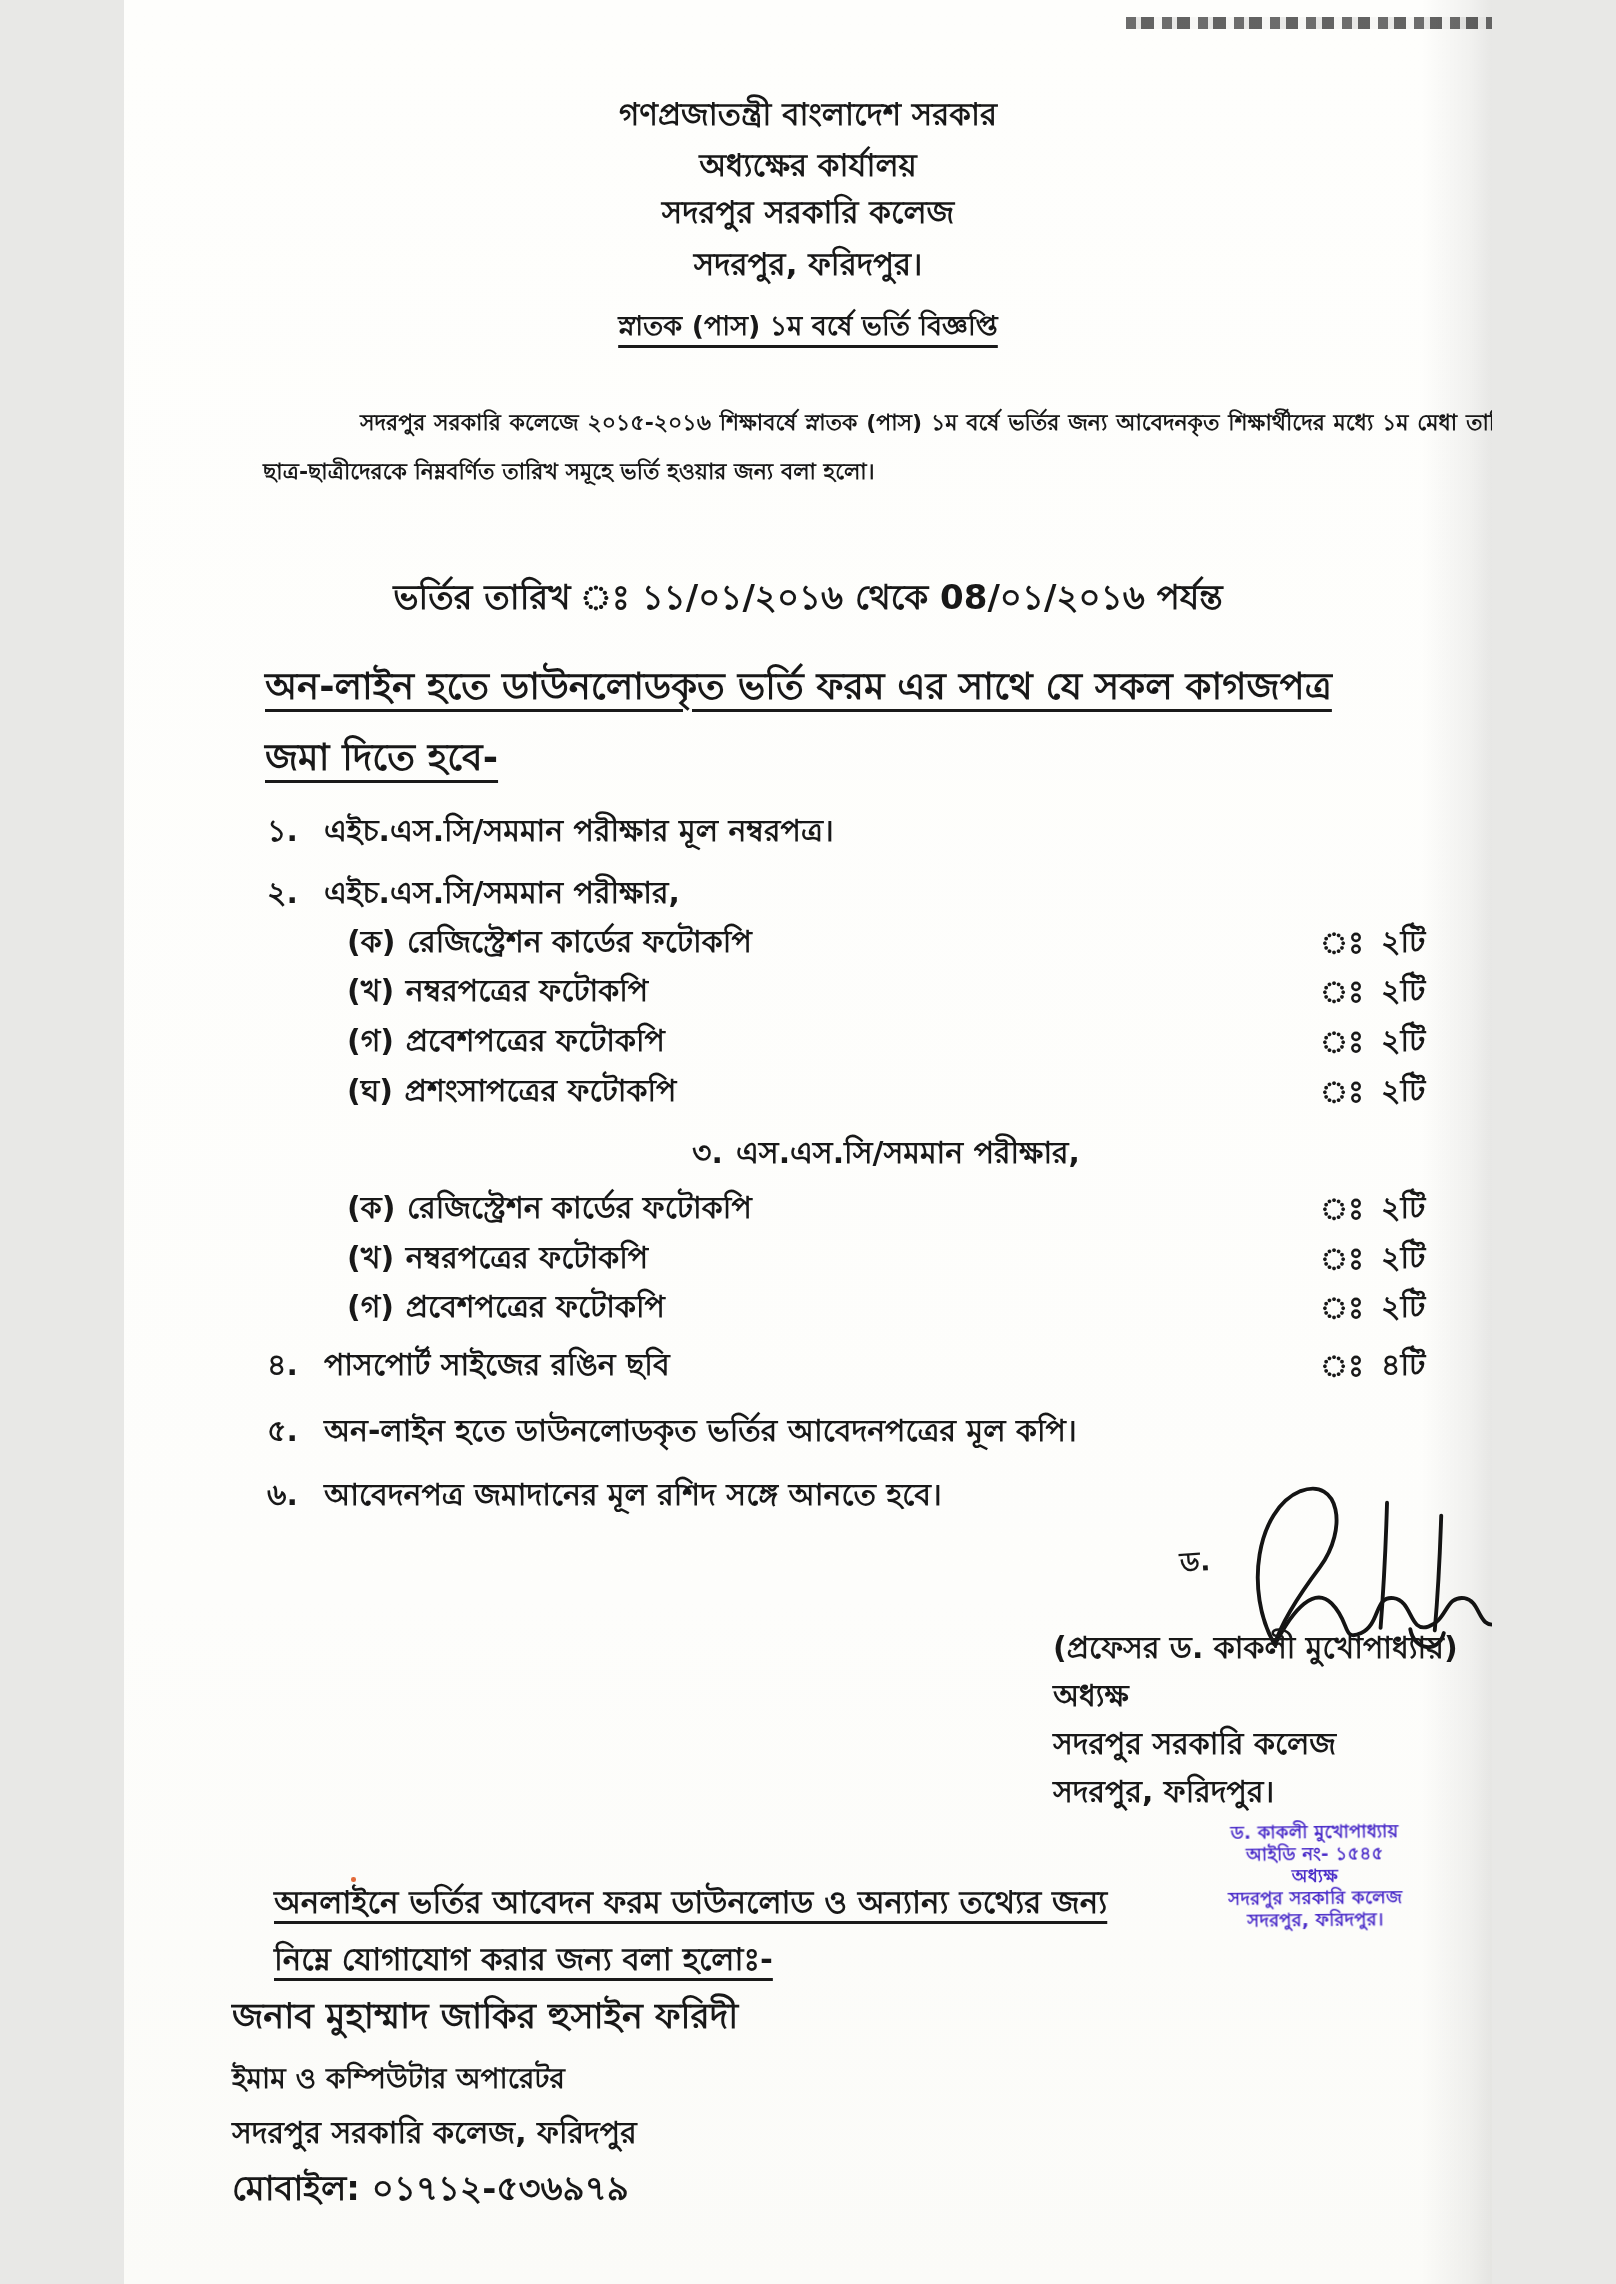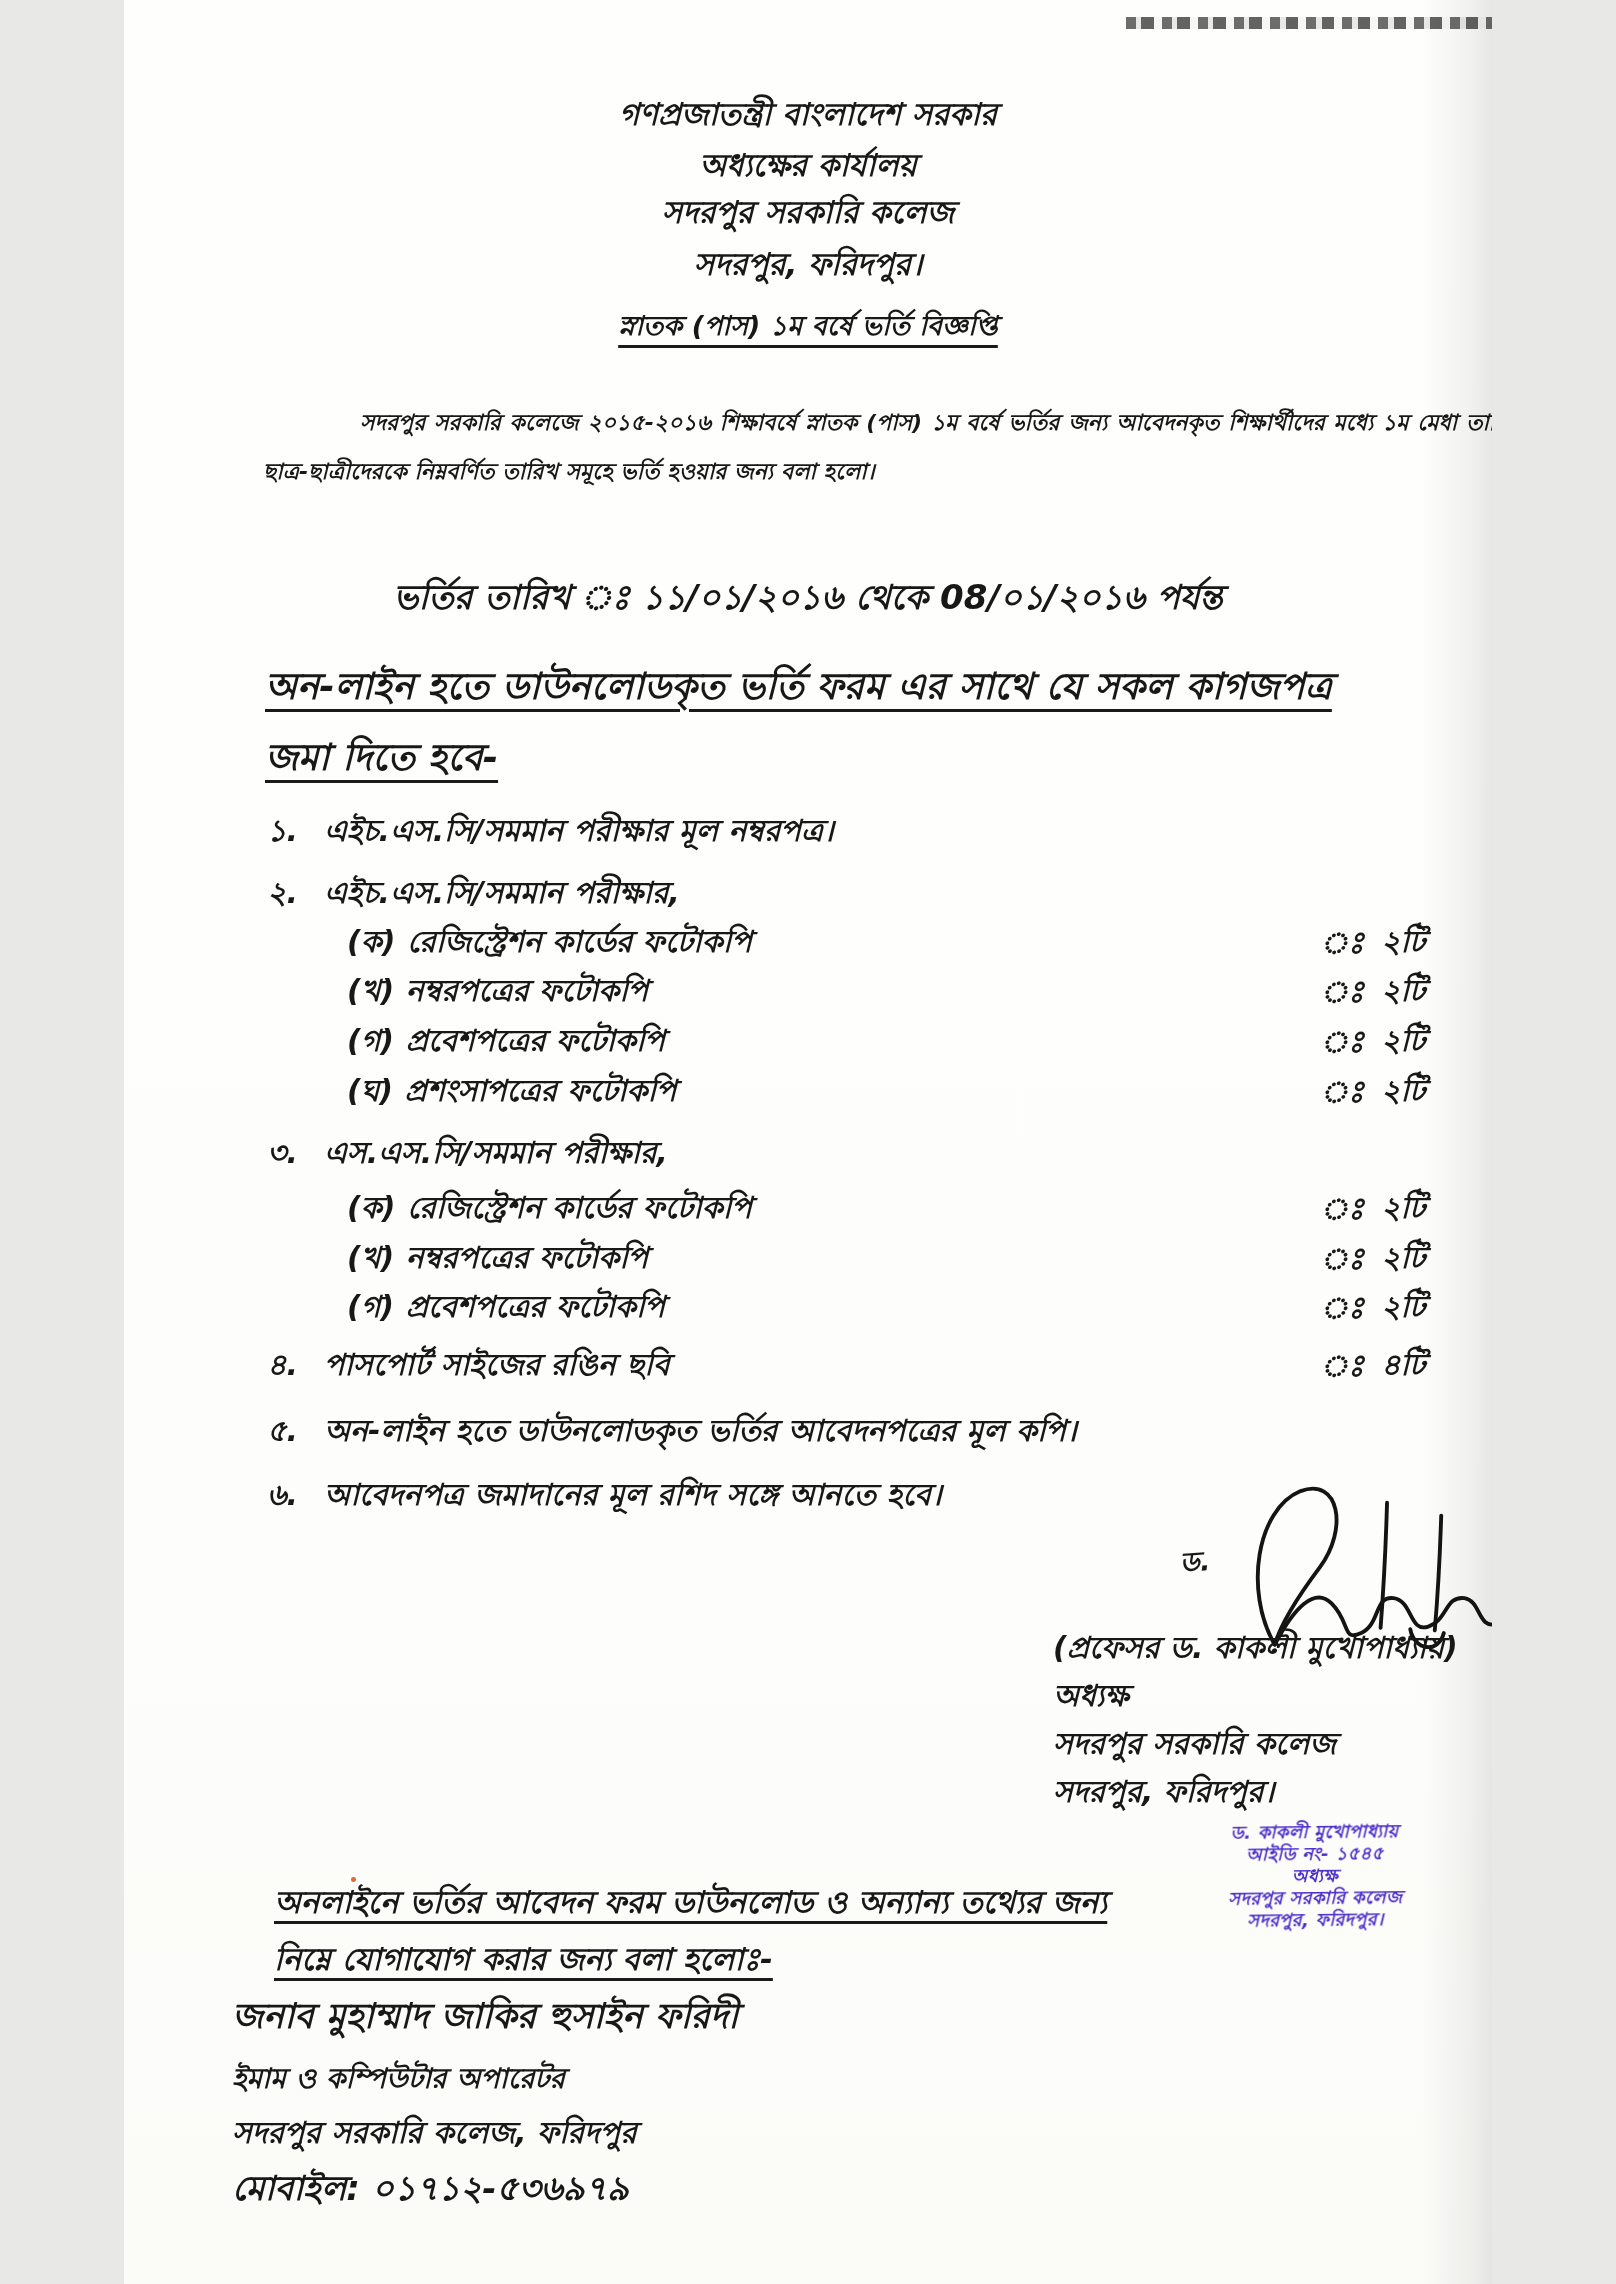--- a/index.html
+++ b/index.html
@@ -4,21 +4,20 @@
 <style>
   html,body{margin:0;padding:0;background:#e8e8e6;}
   .page{
     position:relative;
     width:1368px;height:2284px;
     margin:0 auto;
     background:linear-gradient(180deg,#fefefc 0%,#fdfdfb 70%,#fbfbf8 100%);
     font-family:"DejaVu Sans","Liberation Sans",sans-serif;
     color:#181818;
     overflow:hidden;
-    font-style:italic;
   }
   .page::after{
     content:"";position:absolute;top:0;right:0;bottom:0;width:71px;
     background:linear-gradient(90deg,rgba(0,0,0,0) 0%,rgba(0,0,0,0.05) 70%,rgba(0,0,0,0.09) 100%);
     pointer-events:none;
   }
   .abs{position:absolute;}
   .center{left:0;width:100%;text-align:center;}
   .hline{font-size:31px;font-weight:600;white-space:nowrap;}
   .title{font-size:27px;font-weight:800;}
@@ -115,21 +114,21 @@
     <span class="l">(গ)</span><span>প্রবেশপত্রের ফটোকপি</span>
     <span class="c">ঃ</span>
     <span class="q">২টি</span>
   </div>
   <div class="row sub" style="top:1067px;">
     <span class="l">(ঘ)</span><span>প্রশংসাপত্রের ফটোকপি</span>
     <span class="c">ঃ</span>
     <span class="q">২টি</span>
   </div>
 
-  <div class="row" style="top:1129px;">
+  <div class="row" style="top:1129px;text-align:center;">
     <span class="n">৩.</span><span>এস.এস.সি/সমমান পরীক্ষার,</span>
   </div>
   <div class="row sub" style="top:1184px;">
     <span class="l">(ক)</span><span>রেজিস্ট্রেশন কার্ডের ফটোকপি</span>
     <span class="c">ঃ</span>
     <span class="q">২টি</span>
   </div>
   <div class="row sub" style="top:1234px;">
     <span class="l">(খ)</span><span>নম্বরপত্রের ফটোকপি</span>
     <span class="c">ঃ</span>

